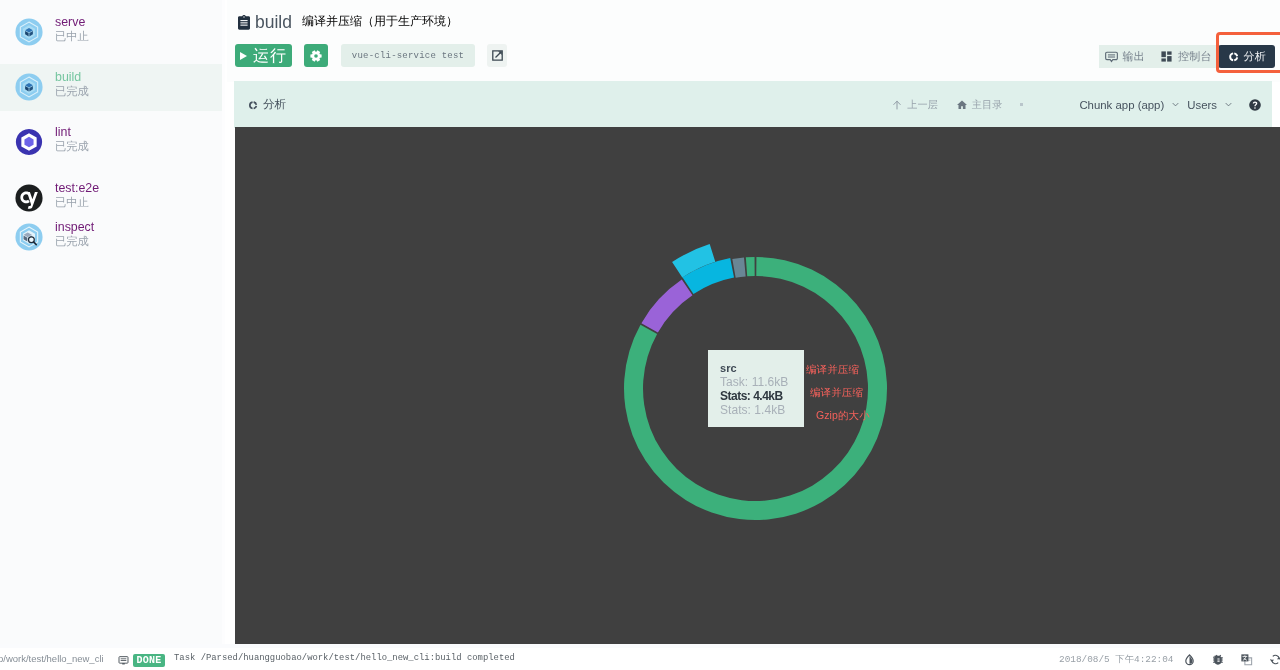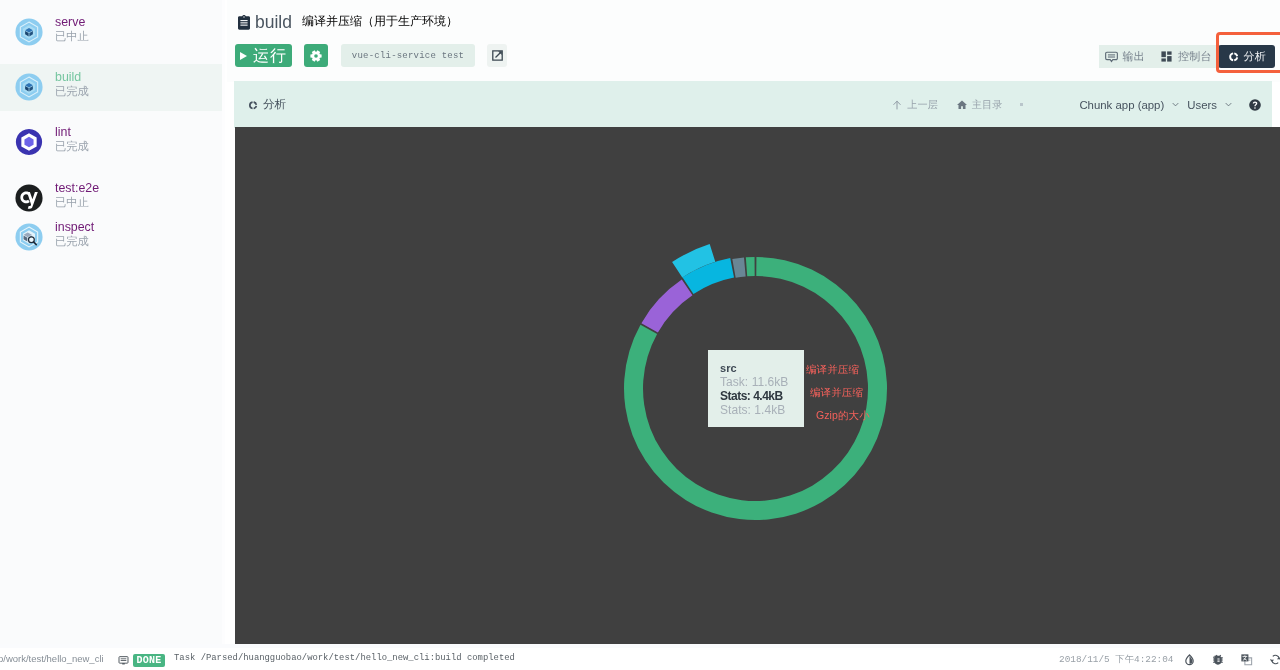--- a/index.html
+++ b/index.html
@@ -299,21 +299,21 @@
       <span class="sb-term" style="display: inline-block; line-height: 0; width: 13px; height: 11px;"><svg viewBox="0 0 24 24" width="100%" height="100%">
    <rect x="2.2" y="3.6" width="19.6" height="14.2" rx="1.6" fill="none" stroke="#4d555c" stroke-width="2.1"></rect>
    <rect x="5.8" y="7.4" width="12.4" height="1.9" fill="#4d555c"></rect>
    <rect x="5.8" y="11.2" width="12.4" height="1.9" fill="#4d555c"></rect>
    <rect x="9.2" y="17.8" width="5.6" height="2.8" fill="#4d555c"></rect>
   </svg></span>
       <div class="sb-badge">
         <span>DONE</span>
       </div>
       <div class="sb-msg">Task /Parsed/huangguobao/work/test/hello_new_cli:build completed</div>
-      <div class="sb-time">2018/11/5 下午4:22:04</div>
+      <div class="sb-time">2018/08/5 下午4:22:04</div>
       <div class="sb-icons">
         <span class="ic" style="display: inline-block; line-height: 0; width: 13px; height: 13px;"><svg viewBox="0 0 24 24" width="100%" height="100%">
    <path d="M12 3.4 C12 3.4 5.2 10.2 5.2 14.6 A6.8 6.8 0 0 0 18.8 14.6 C18.8 10.2 12 3.4 12 3.4 Z" fill="none" stroke="#4c545c" stroke-width="2.2"></path>
    <path d="M12 5.4 L12 19.9 A5.5 5.5 0 0 0 17.5 14.6 C17.5 11.5 12 5.4 12 5.4 Z" fill="#4c545c"></path>
   </svg></span>
         <span class="ic" style="display: inline-block; line-height: 0; width: 13px; height: 13px;"><svg viewBox="0 0 24 24" width="100%" height="100%" fill="#4c545c">
    <path d="M20 8h-2.8c-0.4-0.8-1-1.4-1.7-1.9L17 4.4 15.6 3l-2.1 2.1C13 5 12.5 5 12 5s-1 0-1.5 0.1L8.4 3 7 4.4
             1.7 6.1C6 6.6 5.4 7.2 5 8H2v2h2.1c-0.1 0.3-0.1 0.7-0.1 1v1H2v2h2v1c0 0.3 0 0.7 0.1 1H2v2h2.8
             c1.2 2.1 3.5 3.5 6.2 3.5s5-1.4 6.2-3.5H20v-2h-2.1c0.1-0.3 0.1-0.7 0.1-1v-1h2v-2h-2v-1c0-0.3 0-0.7-0.1-1H20V8z
             M14 16h-4v-2h4v2zM14 12h-4v-2h4v2z"></path>

